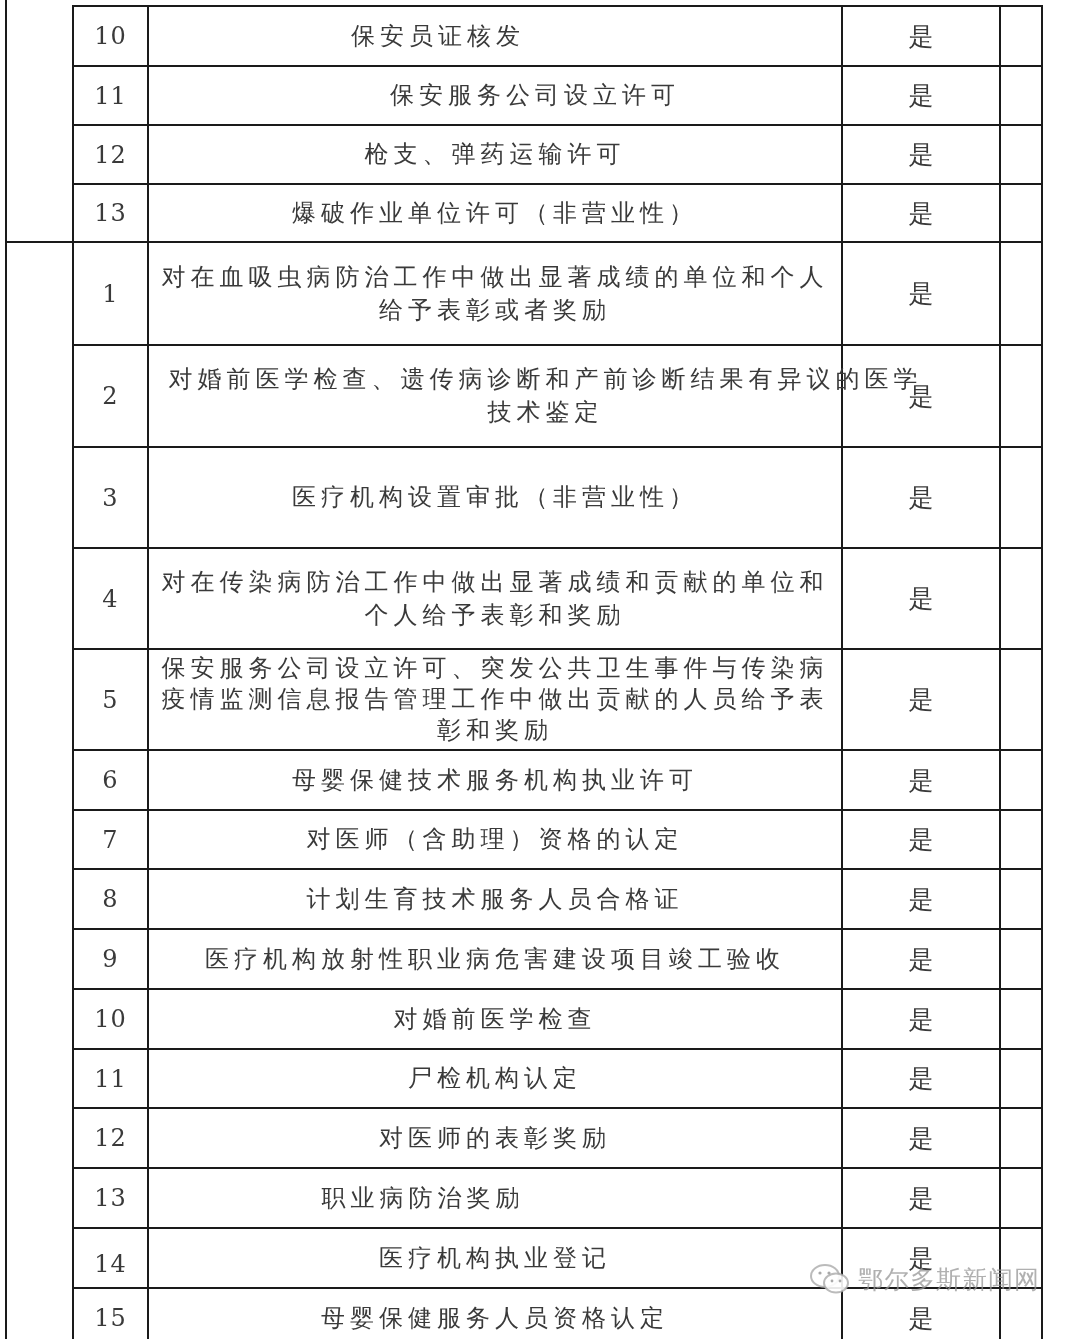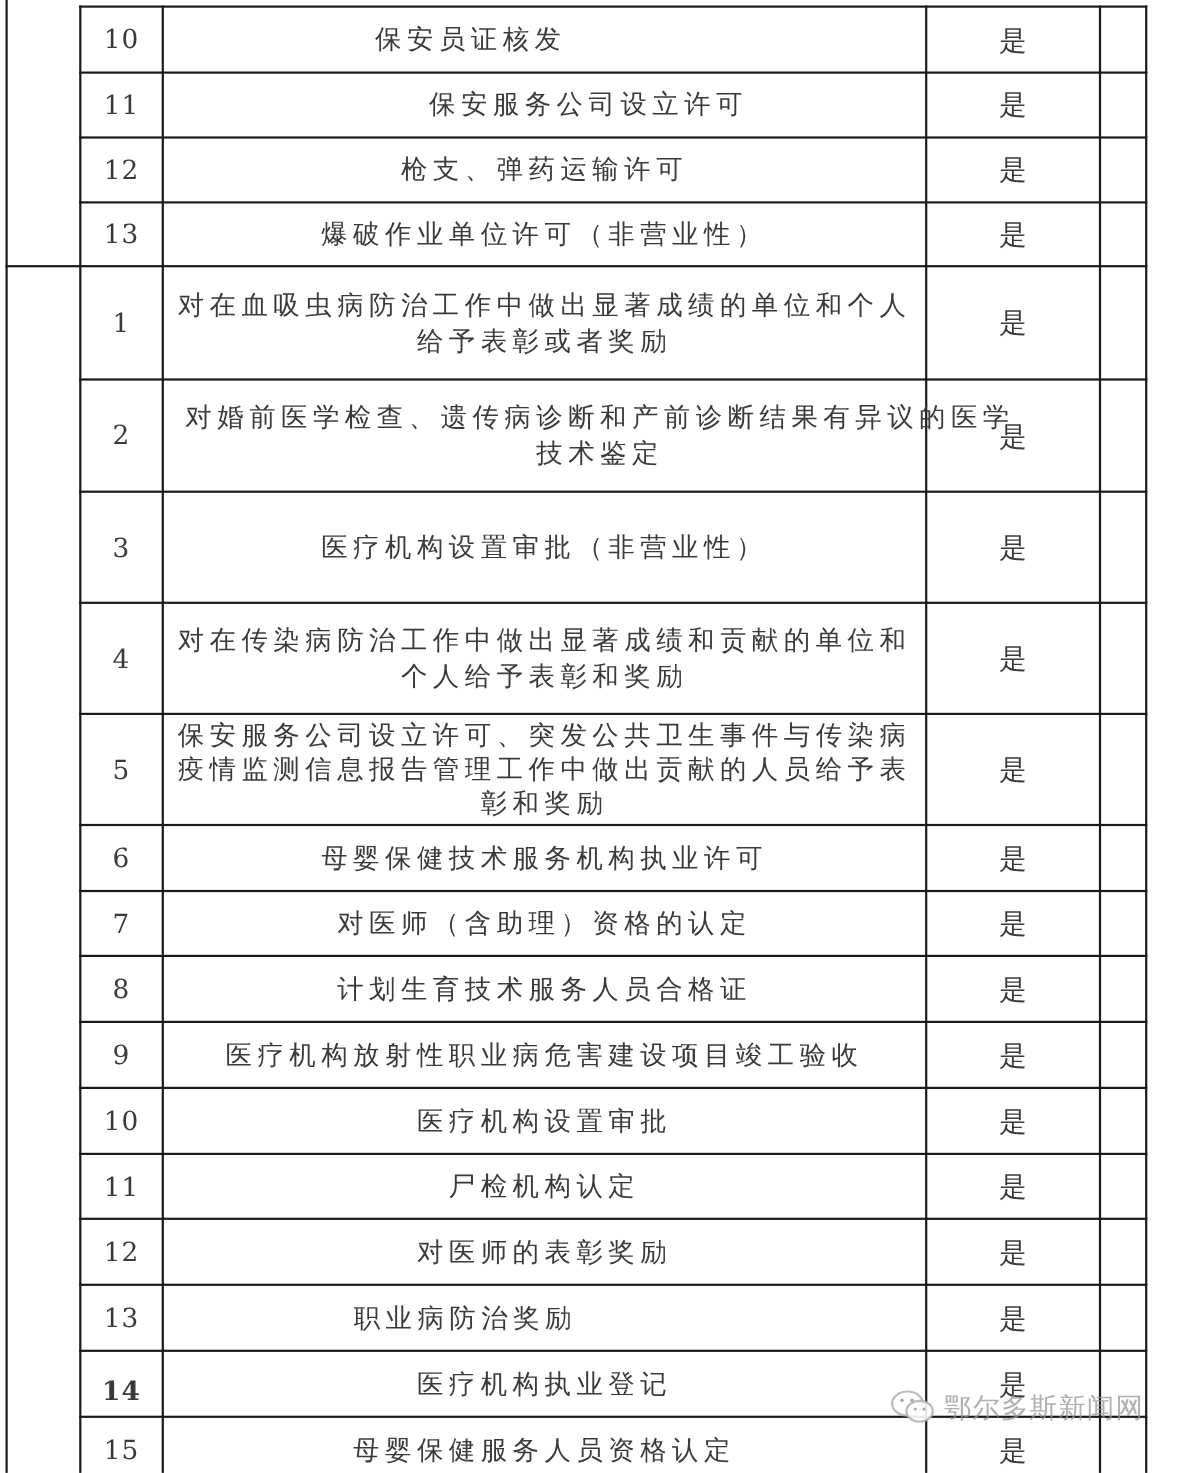--- a/index.html
+++ b/index.html
@@ -45,21 +45,21 @@
   <div class="hline" style="left:72px; top:928px; width:971px;"></div>
   <div class="hline" style="left:72px; top:988px; width:971px;"></div>
   <div class="hline" style="left:72px; top:1048px; width:971px;"></div>
   <div class="hline" style="left:72px; top:1107px; width:971px;"></div>
   <div class="hline" style="left:72px; top:1167px; width:971px;"></div>
   <div class="hline" style="left:72px; top:1227px; width:971px;"></div>
   <div class="hline" style="left:72px; top:1287px; width:971px;"></div>
 
   <div>
     <div class="cell num" style="left:74px; top:7px; width:73px; height:58px;">10</div>
-    <div class="cell item" style="left:147px; top:7px; width:562px; height:58px;">保安员证核发</div>
+    <div class="cell item" style="left:157px; top:7px; width:562px; height:58px;">保安员证核发</div>
     <div class="cell yes" style="left:843px; top:7px; width:156px; height:58px;">是</div>
     <div class="cell" style="left:1001px; top:7px; width:40px; height:58px;"></div>
   </div>
   <div>
     <div class="cell num" style="left:74px; top:67px; width:73px; height:57px;">11</div>
     <div class="cell item" style="left:149px; top:67px; width:692px; height:57px;margin-left:40px;">保安服务公司设立许可</div>
     <div class="cell yes" style="left:843px; top:67px; width:156px; height:57px;">是</div>
     <div class="cell" style="left:1001px; top:67px; width:40px; height:57px;"></div>
   </div>
   <div>
@@ -124,21 +124,21 @@
     <div class="cell" style="left:1001px; top:870px; width:40px; height:58px;"></div>
   </div>
   <div>
     <div class="cell num" style="left:74px; top:930px; width:73px; height:58px;">9</div>
     <div class="cell item" style="left:149px; top:930px; width:692px; height:58px;">医疗机构放射性职业病危害建设项目竣工验收</div>
     <div class="cell yes" style="left:843px; top:930px; width:156px; height:58px;">是</div>
     <div class="cell" style="left:1001px; top:930px; width:40px; height:58px;"></div>
   </div>
   <div>
     <div class="cell num" style="left:74px; top:990px; width:73px; height:58px;">10</div>
-    <div class="cell item" style="left:149px; top:990px; width:692px; height:58px;">医疗机构设置审批</div>
+    <div class="cell item" style="left:149px; top:990px; width:692px; height:58px;">对婚前医学检查</div>
     <div class="cell yes" style="left:843px; top:990px; width:156px; height:58px;">是</div>
     <div class="cell" style="left:1001px; top:990px; width:40px; height:58px;"></div>
   </div>
   <div>
     <div class="cell num" style="left:74px; top:1050px; width:73px; height:57px;">11</div>
     <div class="cell item" style="left:149px; top:1050px; width:692px; height:57px;">尸检机构认定</div>
     <div class="cell yes" style="left:843px; top:1050px; width:156px; height:57px;">是</div>
     <div class="cell" style="left:1001px; top:1050px; width:40px; height:57px;"></div>
   </div>
   <div>
@@ -147,21 +147,21 @@
     <div class="cell yes" style="left:843px; top:1109px; width:156px; height:58px;">是</div>
     <div class="cell" style="left:1001px; top:1109px; width:40px; height:58px;"></div>
   </div>
   <div>
     <div class="cell num" style="left:74px; top:1169px; width:73px; height:58px;">13</div>
     <div class="cell item" style="left:149px; top:1169px; width:548px; height:58px;">职业病防治奖励</div>
     <div class="cell yes" style="left:843px; top:1169px; width:156px; height:58px;">是</div>
     <div class="cell" style="left:1001px; top:1169px; width:40px; height:58px;"></div>
   </div>
   <div>
-    <div class="cell num" style="left:74px; top:1229px; width:73px; height:70px;font-weight:bold;">14</div>
+    <div class="cell num" style="left:74px; top:1229px; width:73px; height:70px;">14</div>
     <div class="cell item" style="left:149px; top:1229px; width:692px; height:58px;">医疗机构执业登记</div>
     <div class="cell yes" style="left:843px; top:1229px; width:156px; height:58px;">是</div>
     <div class="cell" style="left:1001px; top:1229px; width:40px; height:58px;"></div>
   </div>
   <div>
     <div class="cell num" style="left:74px; top:1289px; width:73px; height:58px;">15</div>
     <div class="cell item" style="left:149px; top:1289px; width:692px; height:58px;">母婴保健服务人员资格认定</div>
     <div class="cell yes" style="left:843px; top:1289px; width:156px; height:58px;">是</div>
     <div class="cell" style="left:1001px; top:1289px; width:40px; height:58px;"></div>
   </div>

